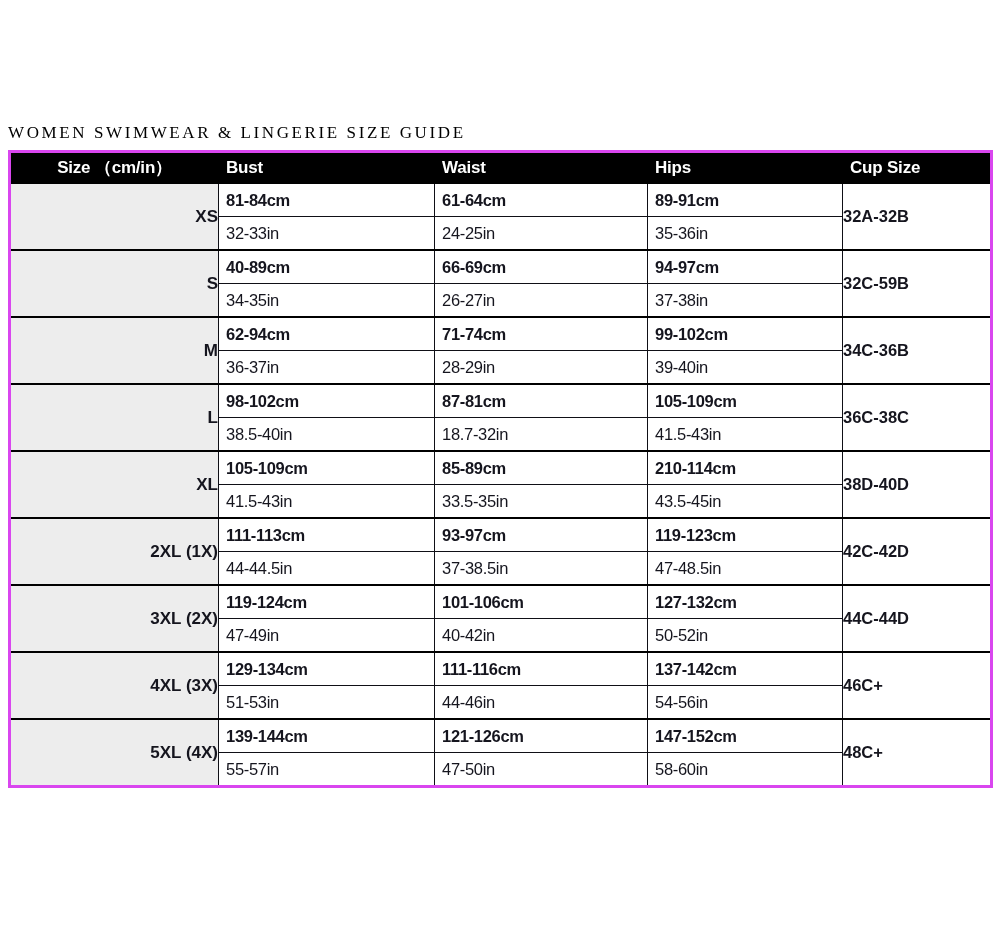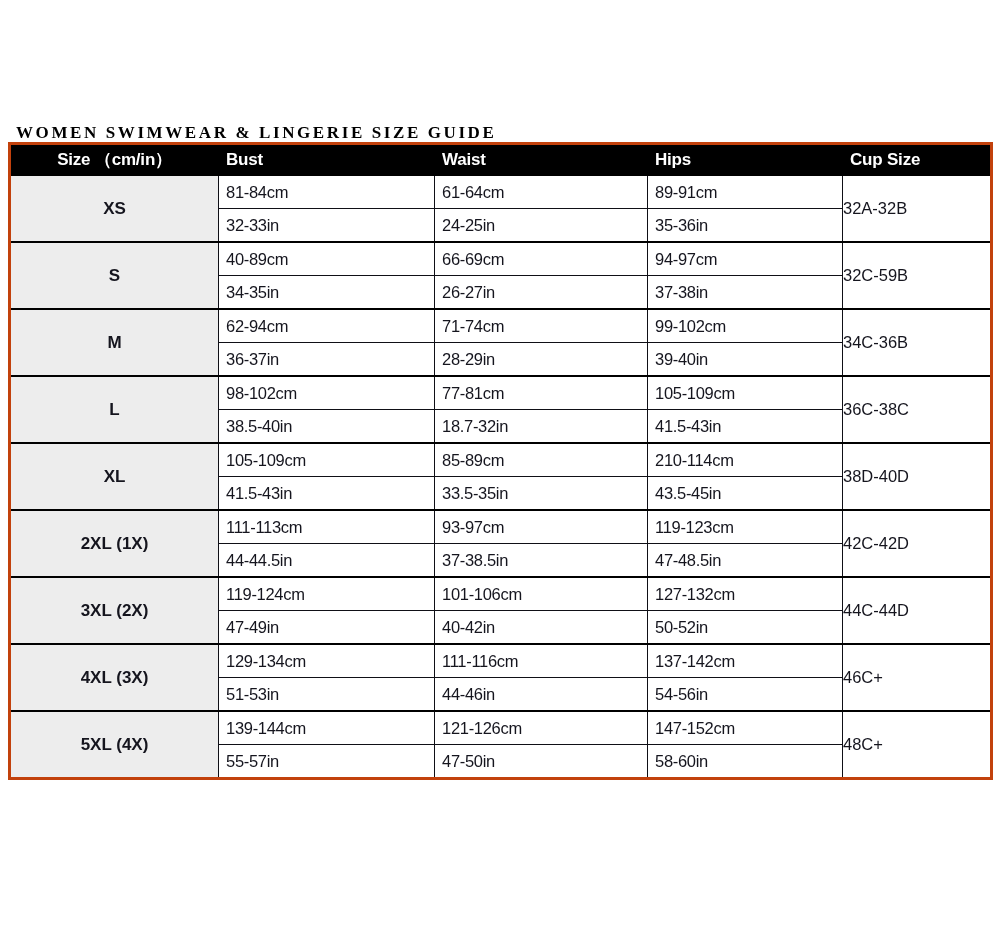--- a/index.html
+++ b/index.html
@@ -8,37 +8,37 @@
     background: #ffffff;
   }
   body {
     width: 997px;
     height: 947px;
     position: relative;
     font-family: "Liberation Sans", sans-serif;
   }
   .page-title {
     position: absolute;
-    left: 16px;
+    left: 8px;
     top: 123px;
     font-family: "Liberation Serif", serif;
-    font-weight: bold;
+    font-weight: normal;
     font-size: 17px;
     letter-spacing: 2.6px;
     color: #000000;
     white-space: nowrap;
   }
   table.size-guide {
     position: absolute;
     left: 8px;
-    top: 142px;
+    top: 150px;
     width: 982px;
     border-collapse: collapse;
     table-layout: fixed;
-    border: 3px solid #c2410c;
+    border: 3px solid #d946ef;
   }
   table.size-guide thead th {
     background: #000000;
     color: #ffffff;
     height: 29px;
     font-size: 17px;
     font-weight: bold;
     text-align: left;
     padding: 0 0 0 7px;
     border: 1px solid #000000;
@@ -54,24 +54,25 @@
     font-size: 16.5px;
     padding: 0 0 0 7px;
     color: #15151e;
     letter-spacing: -0.3px;
     background: #ffffff;
     overflow: hidden;
     white-space: nowrap;
   }
   table.size-guide tbody tr.group-start td {
     border-top: 2px solid #000000;
+    font-weight: bold;
   }
   table.size-guide tbody td.size-cell {
     background: #ededed;
-    text-align: center;
+    text-align: right;
     font-weight: bold;
     font-size: 17px;
     padding: 0;
     letter-spacing: 0;
   }
   table.size-guide tbody td.cup-cell {
     text-align: left;
     padding: 0;
     letter-spacing: 0;
   }
@@ -131,21 +132,21 @@
         <td class="cup-cell" rowspan="2">34C-36B</td>
       </tr>
       <tr>
         <td>36-37in</td>
         <td>28-29in</td>
         <td>39-40in</td>
       </tr>
       <tr class="group-start">
         <td class="size-cell" rowspan="2">L</td>
         <td>98-102cm</td>
-        <td>77-81cm</td>
+        <td>87-81cm</td>
         <td>105-109cm</td>
         <td class="cup-cell" rowspan="2">36C-38C</td>
       </tr>
       <tr>
         <td>38.5-40in</td>
         <td>18.7-32in</td>
         <td>41.5-43in</td>
       </tr>
       <tr class="group-start">
         <td class="size-cell" rowspan="2">XL</td>

